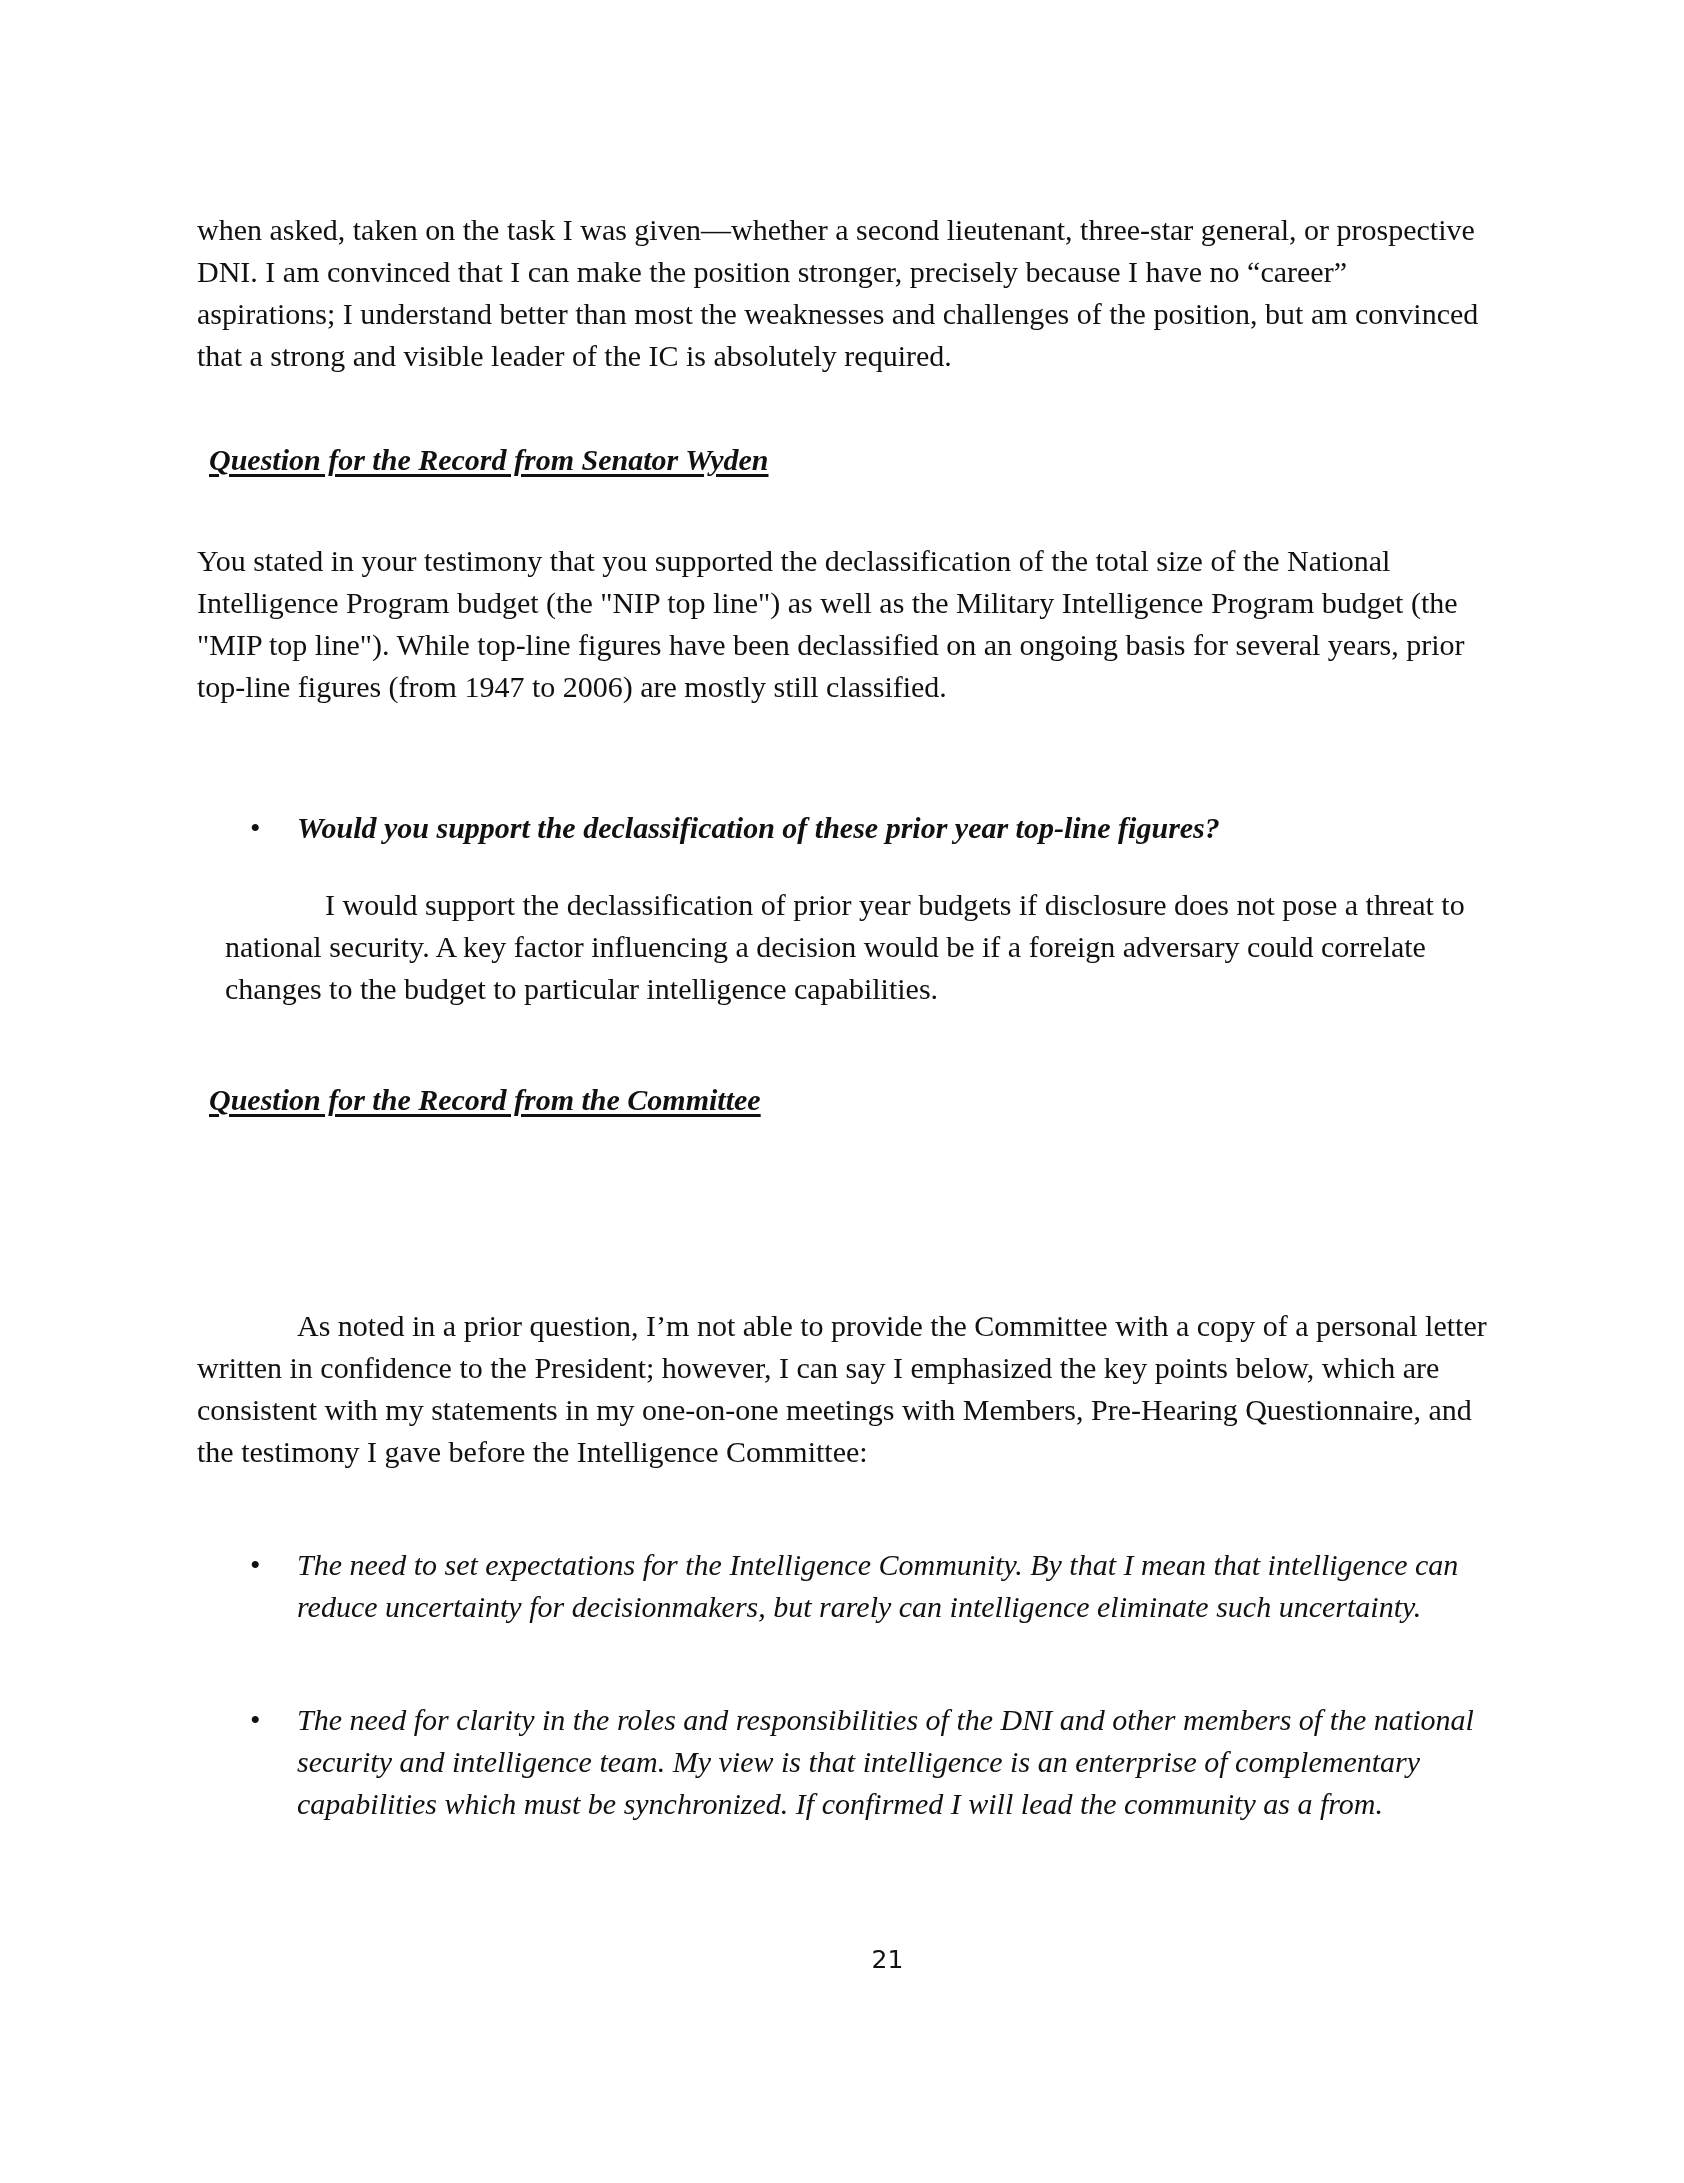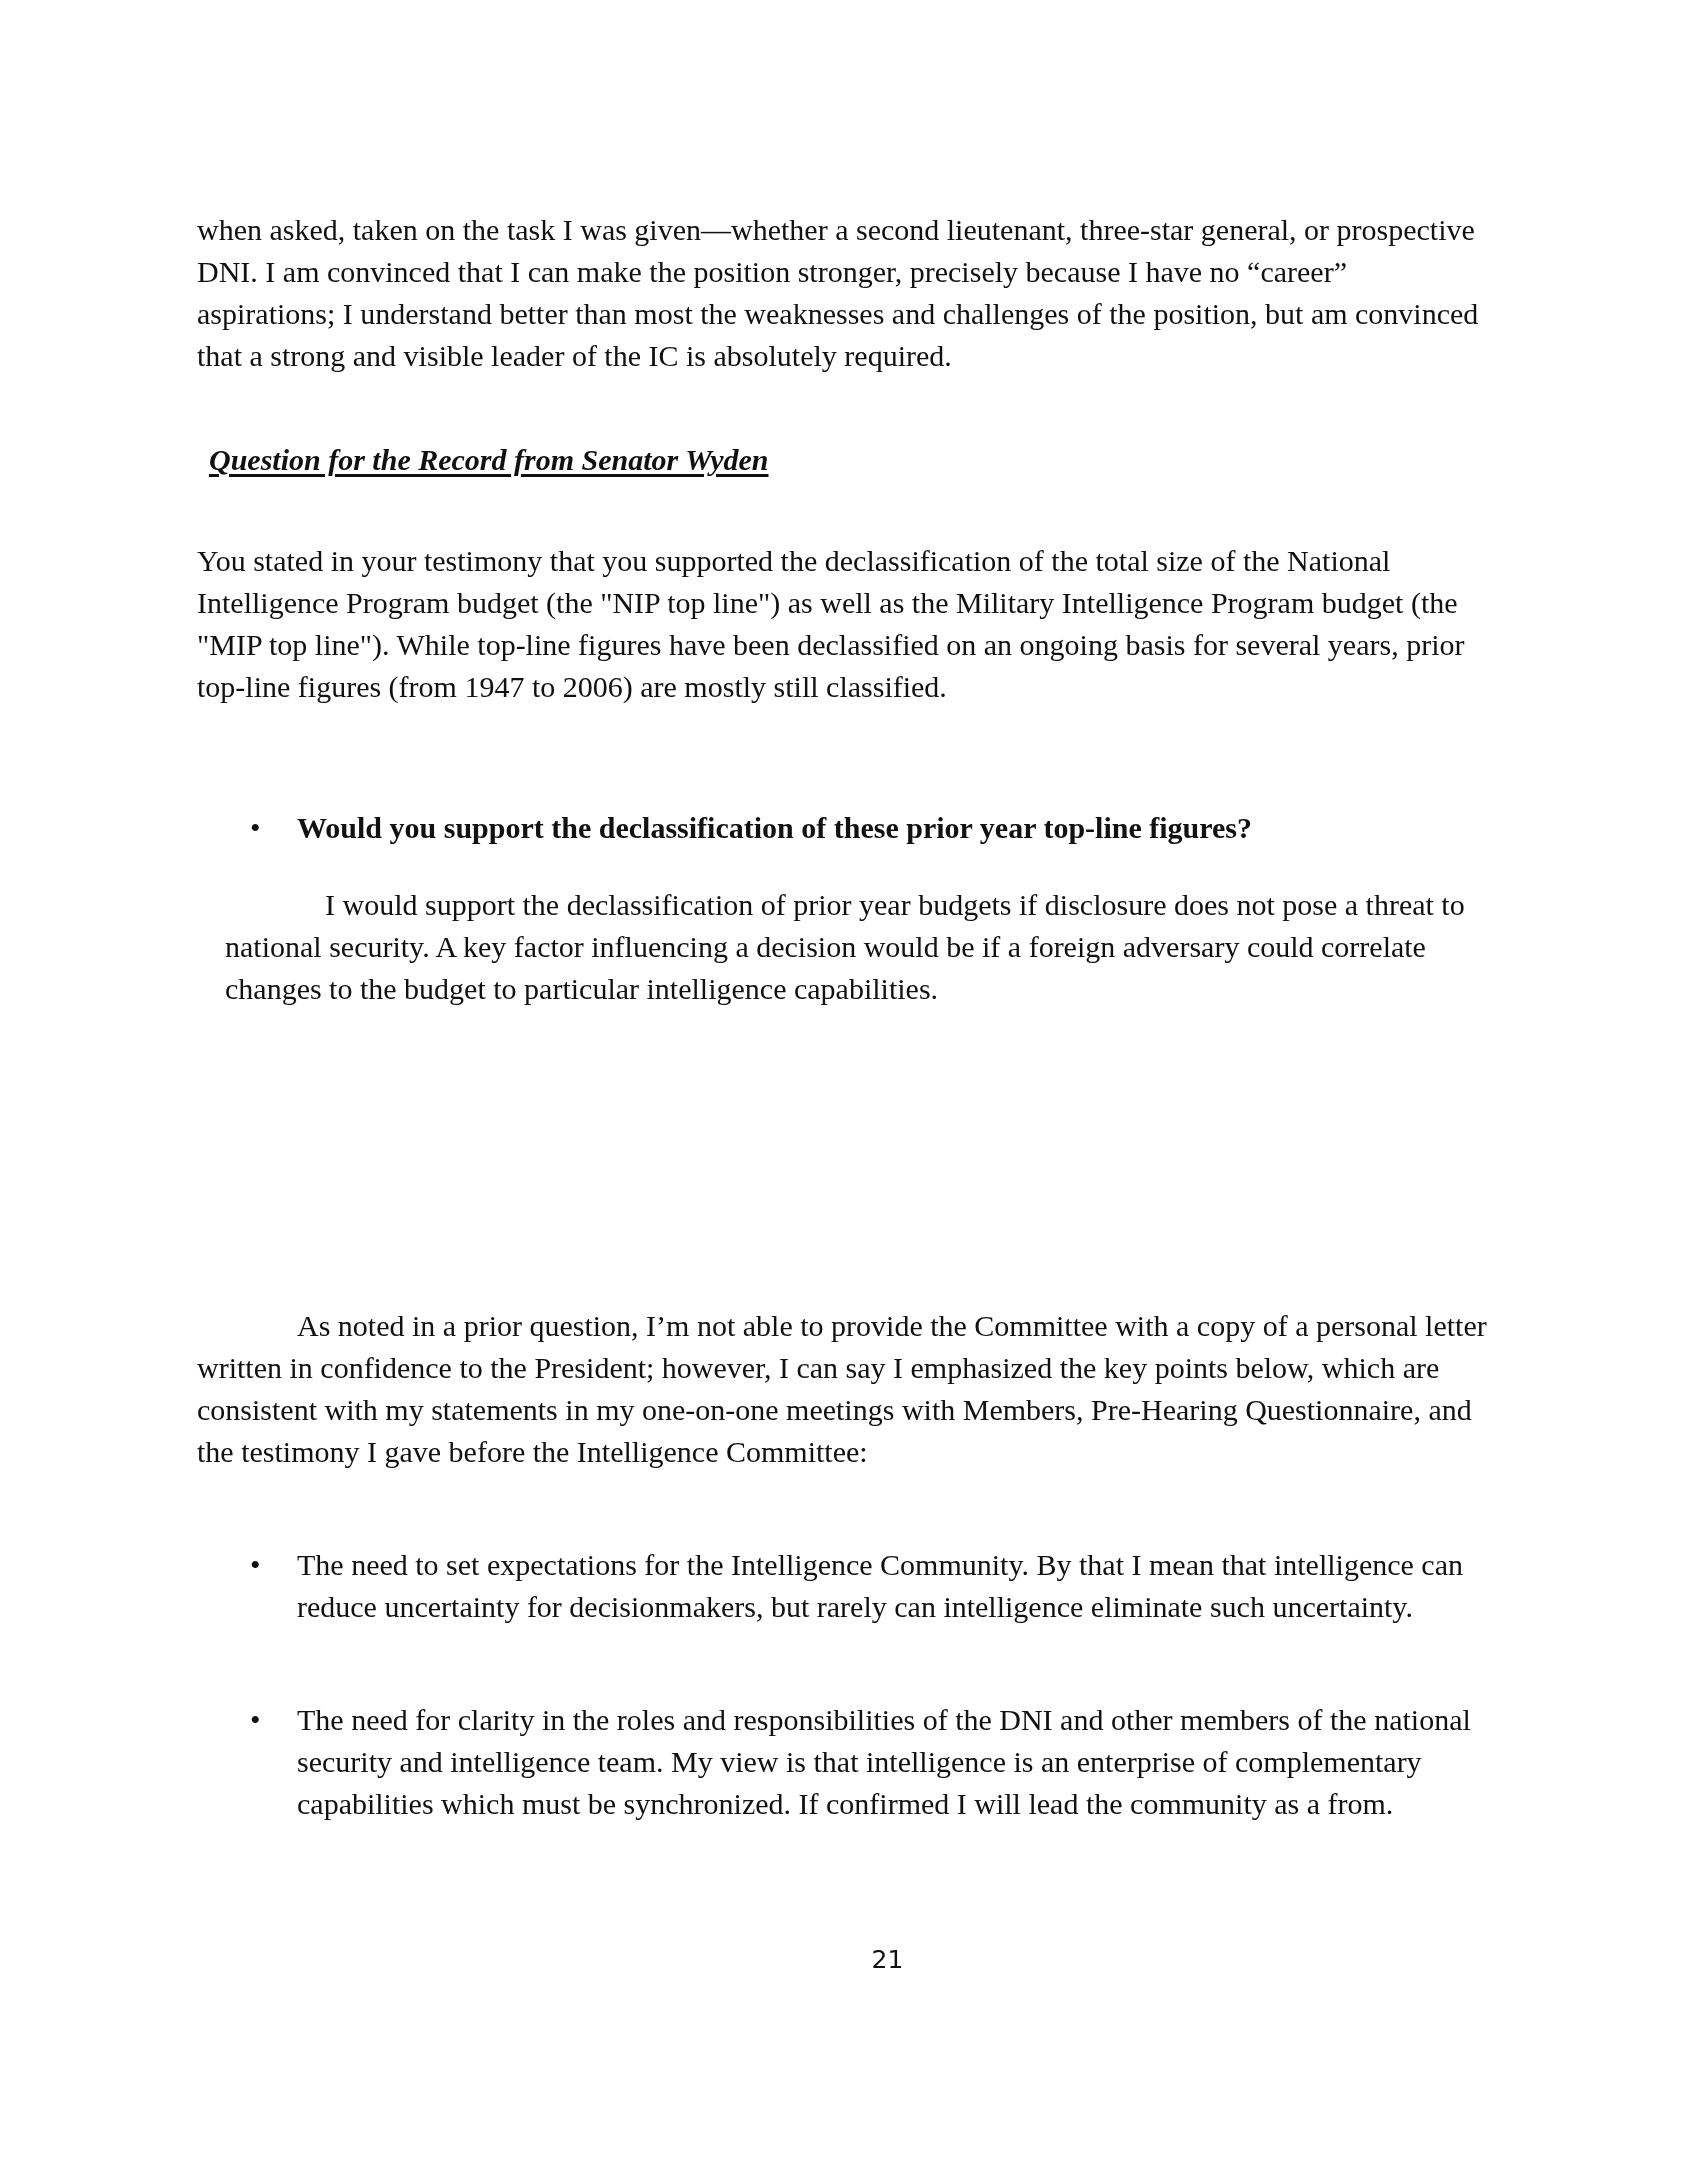--- a/index.html
+++ b/index.html
@@ -6,21 +6,21 @@
     body {
       width: 1685px; height: 2183px; position: relative; overflow: hidden;
       font-family: "Liberation Serif", serif; color: #111111;
     }
     .page { position: absolute; left: 0; top: 0; width: 1685px; height: 1910px; }
     .text { position: absolute; left: 197px; width: 1295px; font-size: 30px; line-height: 42px; margin: 0; }
     .heading { position: absolute; left: 197px; font-size: 30px; font-weight: bold; font-style: italic; text-decoration: underline; text-decoration-thickness: 2.6px; text-underline-offset: 4px; margin: 12px; }
     .indent { text-indent: 100px; }
     .bullet-row { position: absolute; left: 197px; width: 1295px; font-size: 30px; line-height: 42px; }
     .bullet-dot { position: absolute; left: 53px; top: 0; width: 40px; }
-    .bullet-text { position: absolute; left: 100px; top: 0; width: 1196px; }
+    .bullet-text { position: absolute; left: 100px; top: 0; width: 1196px; font-style: italic; }
     .bold { font-weight: bold; }
     .page-num { position: absolute; left: 0; width: 1685px; top: 1945px; text-align: center; font-family: "DejaVu Sans", sans-serif; font-size: 25px; margin-left: 45px; }
   </style>
 </head>
 <body>
 
 <div class="page">
 
   <p class="text" style="top:209px;">when asked, taken on the task I was given—whether a second lieutenant, three-star general, or prospective DNI.  I am convinced that I can make the position stronger, precisely because I have no “career” aspirations; I understand better than most the weaknesses and challenges of the position, but am convinced that a strong and visible leader of the IC is absolutely required.</p>
 
@@ -28,20 +28,21 @@
 
   <p class="text" style="top:540px;">You stated in your testimony that you supported the declassification of the total size of the National Intelligence Program budget (the "NIP top line") as well as the Military Intelligence Program budget (the "MIP top line").  While top-line figures have been declassified on an ongoing basis for several years, prior top-line figures (from 1947 to 2006) are mostly still classified.</p>
 
   <div class="bullet-row" style="top:807px;">
     <span class="bullet-dot">•</span>
     <span class="bullet-text bold">Would you support the declassification of these prior year top-line figures?</span>
   </div>
 
   <p class="text indent" style="top:884px;margin-left:28px;">I would support the declassification of prior year budgets if disclosure does not pose a threat to national security.  A key factor influencing a decision would be if a foreign adversary could correlate changes to the budget to particular intelligence capabilities.</p>
 
+  <p class="heading" style="top:1071px;">Question for the Record from the Committee</p>
 
 
   <p class="text indent" style="top:1305px;">As noted in a prior question, I’m not able to provide the Committee with a copy of a personal letter written in confidence to the President; however, I can say I emphasized the key points below, which are consistent with my statements in my one-on-one meetings with Members, Pre-Hearing Questionnaire, and the testimony I gave before the Intelligence Committee:</p>
 
   <div class="bullet-row" style="top:1544px;">
     <span class="bullet-dot">•</span>
     <span class="bullet-text">The need to set expectations for the Intelligence Community.  By that I mean that intelligence can reduce uncertainty for decisionmakers, but rarely can intelligence eliminate such uncertainty.</span>
   </div>
 
   <div class="bullet-row" style="top:1699px;">

